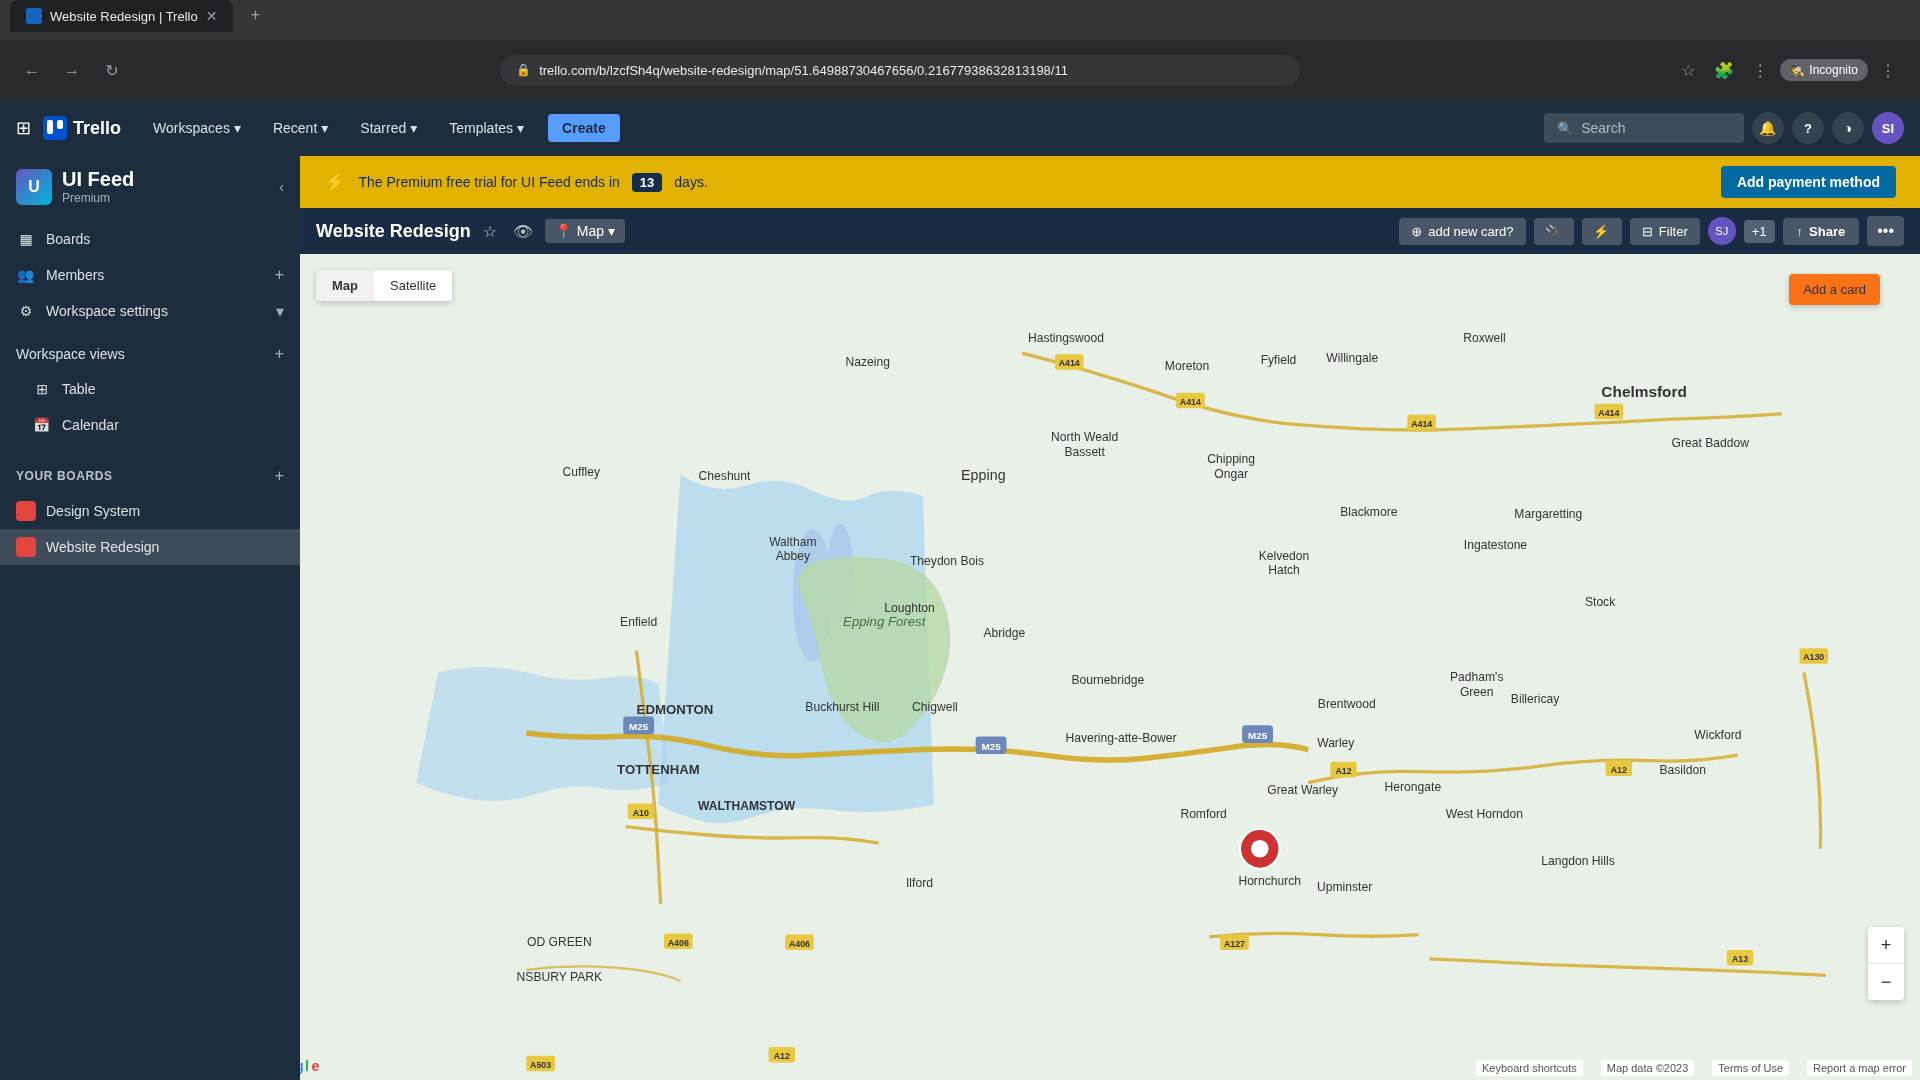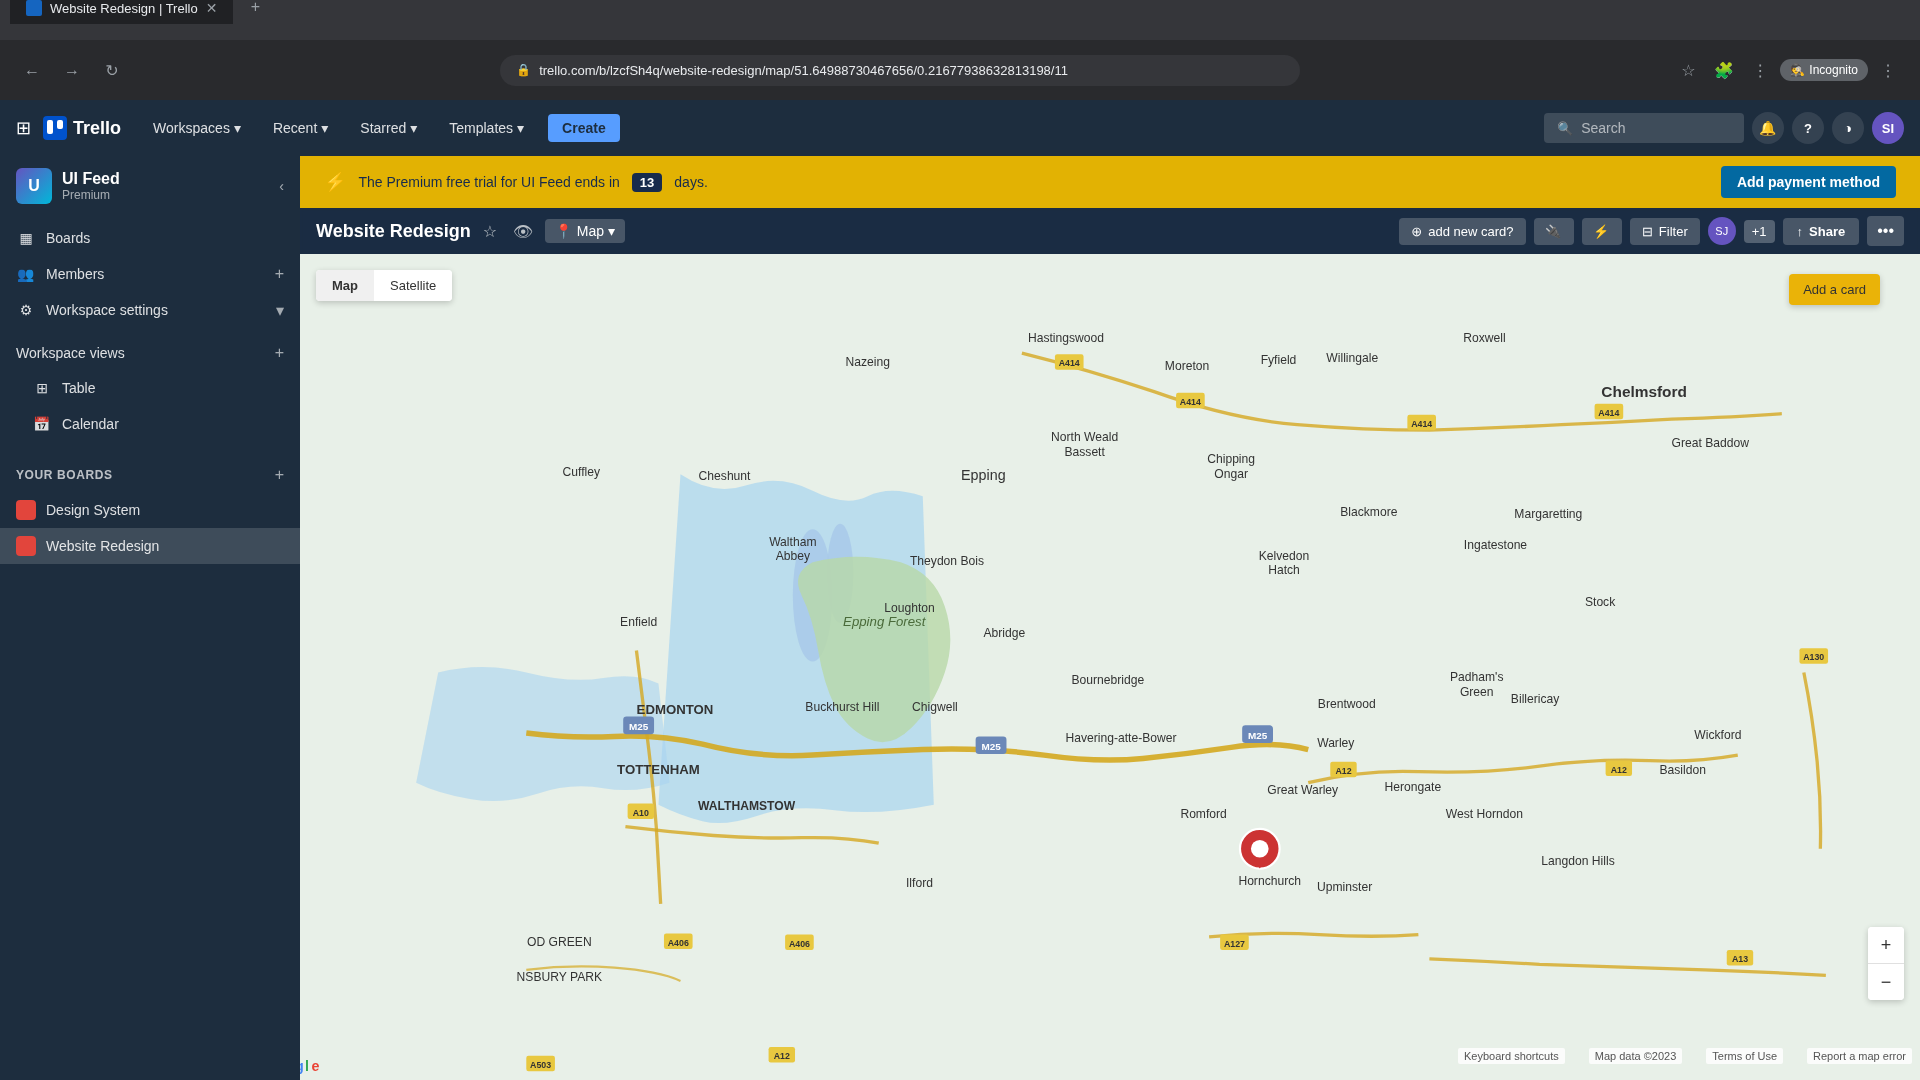--- a/index.html
+++ b/index.html
@@ -1,17 +1,17 @@
 <!DOCTYPE html>
 <html><head>
   <meta charset="utf-8">
   <style>
     * { margin: 0; padding: 0; box-sizing: border-box; }
     body { font-family: -apple-system, BlinkMacSystemFont, 'Segoe UI', sans-serif; width: 1920px; height: 1080px; overflow: hidden; background: #1d2125; }
-    .browser-tabs { background: #35363a; height: 40px; display: flex; align-items: flex-end; padding: 16px 10px; gap: 4px; }
+    .browser-tabs { background: #35363a; height: 40px; display: flex; align-items: flex-end; padding: 8px 10px; gap: 4px; }
     .browser-tab { background: #202124; border-radius: 8px 8px 0 0; padding: 8px 16px; display: flex; align-items: center; gap: 8px; color: #e8eaed; font-size: 13px; min-width: 200px; max-width: 240px; }
     .browser-tab .tab-favicon { width: 16px; height: 16px; background: #1565c0; border-radius: 2px; flex-shrink: 0; }
     .browser-tab .tab-close { margin-left: auto; color: #9aa0a6; cursor: pointer; font-size: 14px; }
     .browser-nav { background: #292a2d; height: 60px; display: flex; align-items: center; padding: 0 16px; gap: 8px; }
     .nav-btn { width: 32px; height: 32px; border-radius: 50%; border: none; background: none; color: #9aa0a6; font-size: 16px; cursor: pointer; display: flex; align-items: center; justify-content: center; }
     .address-bar { flex: 1; background: #35363a; border-radius: 20px; padding: 8px 16px; color: #e8eaed; font-size: 14px; display: flex; align-items: center; gap: 8px; max-width: 800px; margin: 0 auto; }
     .address-lock { color: #9aa0a6; font-size: 12px; }
     .nav-icons-right { display: flex; gap: 4px; align-items: center; }
     .nav-icon-btn { width: 32px; height: 32px; border-radius: 50%; background: none; border: none; color: #9aa0a6; cursor: pointer; display: flex; align-items: center; justify-content: center; font-size: 16px; }
     .incognito-badge { background: #5f6368; color: white; border-radius: 12px; padding: 4px 10px; font-size: 12px; display: flex; align-items: center; gap: 4px; }
@@ -29,21 +29,21 @@
     .user-avatar-header { width: 32px; height: 32px; border-radius: 50%; background: #6554c0; display: flex; align-items: center; justify-content: center; color: white; font-size: 13px; font-weight: 600; cursor: pointer; }
 
     
     .app-layout { display: flex; height: calc(1080px - 100px - 56px); }
 
     
     .sidebar { width: 300px; background: #1d2d3e; color: white; flex-shrink: 0; display: flex; flex-direction: column; overflow-y: auto; padding-bottom: 16px; }
     .sidebar-workspace { padding: 12px 16px; display: flex; align-items: center; gap: 10px; }
     .workspace-avatar { width: 36px; height: 36px; border-radius: 6px; background: linear-gradient(135deg, #6554c0, #00b8d9); display: flex; align-items: center; justify-content: center; color: white; font-size: 16px; font-weight: 700; flex-shrink: 0; }
     .workspace-info { flex: 1; }
-    .workspace-name { font-size: 16px; font-weight: 600; color: white; }
+    .workspace-name { font-size: 20px; font-weight: 600; color: white; }
     .workspace-plan { font-size: 12px; color: rgba(255,255,255,0.6); }
     .sidebar-collapse-btn { color: rgba(255,255,255,0.6); cursor: pointer; font-size: 14px; }
     .sidebar-section { padding: 4px 0; }
     .sidebar-item { display: flex; align-items: center; gap: 10px; padding: 8px 16px; cursor: pointer; color: rgba(255,255,255,0.85); font-size: 14px; font-weight: 500; transition: background 0.1s; }
     .sidebar-item.active { background: rgba(255,255,255,0.15); }
     .sidebar-item-icon { width: 20px; height: 20px; display: flex; align-items: center; justify-content: center; flex-shrink: 0; font-size: 14px; }
     .sidebar-item-label { flex: 1; }
     .sidebar-item-action { color: rgba(255,255,255,0.6); font-size: 16px; cursor: pointer; }
     .board-color-dot { width: 20px; height: 20px; border-radius: 4px; flex-shrink: 0; }
     .premium-notice { margin: auto 16px 16px; background: rgba(255,255,255,0.08); border-radius: 8px; padding: 12px; font-size: 12px; color: rgba(255,255,255,0.7); }
@@ -71,23 +71,23 @@
     .more-btn { background: rgba(255,255,255,0.2); border-radius: 4px; padding: 6px 10px; color: white; cursor: pointer; }
 
     
     .map-container { flex: 1; position: relative; overflow: hidden; background: #e8f0e8; }
     .map-toggle { position: absolute; top: 16px; left: 16px; z-index: 10; display: flex; background: white; border-radius: 4px; box-shadow: 0 2px 6px rgba(0,0,0,0.2); overflow: hidden; }
     .map-toggle-btn { padding: 8px 16px; font-size: 13px; font-weight: 500; cursor: pointer; border: none; background: white; color: #333; }
     .map-toggle-btn.active { background: #f0f0f0; color: #333; font-weight: 600; }
     .map-zoom-controls { position: absolute; bottom: 80px; right: 16px; z-index: 10; display: flex; flex-direction: column; background: white; border-radius: 4px; box-shadow: 0 2px 6px rgba(0,0,0,0.2); overflow: hidden; }
     .zoom-btn { width: 36px; height: 36px; display: flex; align-items: center; justify-content: center; cursor: pointer; font-size: 18px; font-weight: 300; color: #333; border: none; background: white; }
     .zoom-divider { height: 1px; background: #e0e0e0; }
-    .map-footer { position: absolute; bottom: 16px; right: 8px; display: flex; gap: 24px; z-index: 10; }
+    .map-footer { position: absolute; bottom: 4px; right: 8px; display: flex; gap: 18px; z-index: 10; }
     .map-footer-item { font-size: 11px; color: #555; background: rgba(255,255,255,0.8); padding: 2px 6px; border-radius: 2px; cursor: pointer; }
-    .add-card-popup { position: absolute; top: 20px; right: 40px; background: #eab308; border-radius: 4px; padding: 8px 14px; font-size: 13px; color: #333; box-shadow: 0 2px 6px rgba(0,0,0,0.2); cursor: pointer; z-index: 10; }
+    .add-card-popup { position: absolute; top: 20px; right: 40px; background: #f97316; border-radius: 4px; padding: 8px 14px; font-size: 13px; color: #333; box-shadow: 0 2px 6px rgba(0,0,0,0.2); cursor: pointer; z-index: 10; }
 
     
     .map-svg { width: 100%; height: 100%; }
   </style>
 </head>
 <body>
 
 <div>
   <div class="browser-tabs">
     <div class="browser-tab">

